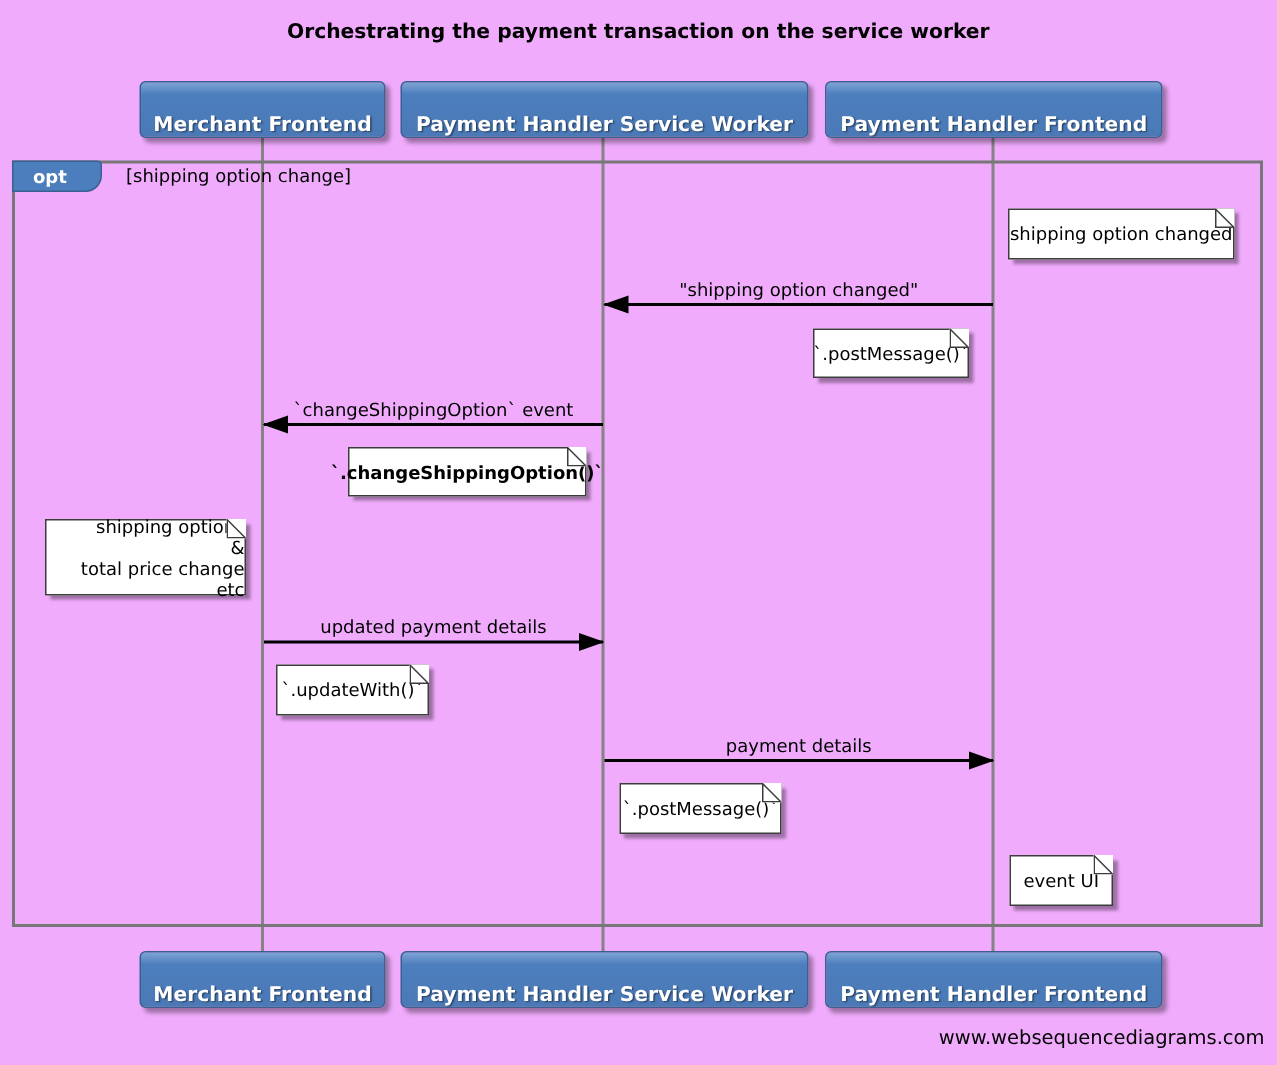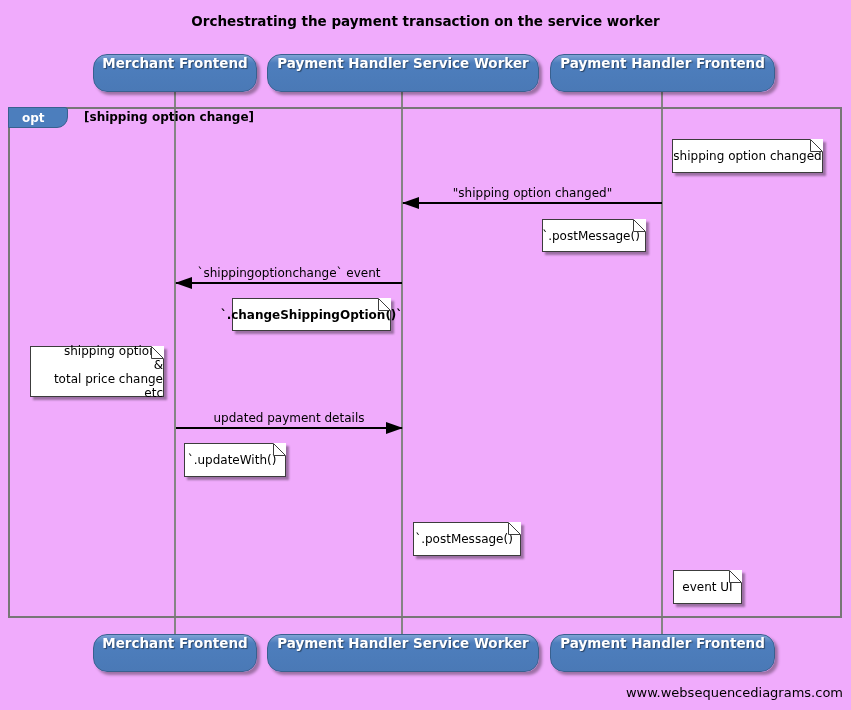--- a/index.html
+++ b/index.html
@@ -8,43 +8,43 @@
     font-family:"DejaVu Sans", sans-serif; color:#000; overflow:hidden;
   }
   .title {
     position:absolute; top:13px; left:0; width:851px; text-align:center;
     font-size:13.5px; font-weight:bold;
   }
   
   .actor {
     position:absolute; height:38px; box-sizing:border-box;
     background:linear-gradient(to bottom,#7fa4d6 0%,#4d7ebd 22%,#4a79b6 100%);
-    border:1px solid #39608f; border-radius:14px;
+    border:1px solid #39608f; border-radius:4px;
     box-shadow:3px 3px 3px rgba(0,0,0,0.35);
-    display:flex; align-items:flex-start; justify-content:center;
+    display:flex; align-items:flex-end; justify-content:center;
     color:#ffffff; font-weight:bold; font-size:13.5px;
     text-shadow:1px 1px 1px rgba(0,0,0,0.45);
     z-index:4;
   }
   
   .lifeline { position:absolute; top:92px; height:542px; width:2px; background:#848484; z-index:0; }
   
   .frame {
     position:absolute; left:8px; top:107px; width:834px; height:511px;
     box-sizing:border-box; border:2px solid #777777; z-index:1;
   }
   .frame-tab {
     position:absolute; left:8px; top:107px; width:60px; height:21px;
     box-sizing:border-box; background:#4c7ebd; border:1px solid #39608f;
     border-radius:0 3px 11px 0;
     color:#ffffff; font-weight:bold; font-size:12px;
     display:flex; align-items:center; padding-left:13px; z-index:3;
   }
   .frame-guard {
-    position:absolute; left:84px; top:110px; font-size:12px; font-weight:bold; z-index:3;
+    position:absolute; left:84px; top:110px; font-size:12px; font-weight:normal; z-index:3;
   }
   
   .msg { position:absolute; height:20px; z-index:2; }
   .msg-line { position:absolute; left:0; right:0; bottom:0; height:2px; background:#000; }
   .msg-label {
     position:absolute; left:0; right:0; bottom:4px; text-align:center;
     font-size:12px; white-space:nowrap;
   }
   .head { position:absolute; width:0; height:0; bottom:-5px; }
   .head-left  { left:-1px;  border-top:6px solid transparent; border-bottom:6px solid transparent; border-right:17px solid #000; }
@@ -91,31 +91,36 @@
     <span>Payment Handler Frontend</span>
   </div>
 
   <div class="msg" style="left:403px; top:184px; width:259px;">
     <div class="msg-label">"shipping option changed"</div>
     <div class="msg-line"></div>
     <div class="head head-left"></div>
   </div>
 
   <div class="msg" style="left:176px; top:264px; width:226px;">
-    <div class="msg-label">`shippingoptionchange` event</div>
+    <div class="msg-label">`changeShippingOption` event</div>
     <div class="msg-line"></div>
     <div class="head head-left"></div>
   </div>
 
   <div class="msg" style="left:176px; top:409px; width:226px;">
     <div class="msg-label">updated payment details</div>
     <div class="msg-line"></div>
     <div class="head head-right"></div>
   </div>
 
+  <div class="msg" style="left:403px; top:488px; width:259px;">
+    <div class="msg-label">payment details</div>
+    <div class="msg-line"></div>
+    <div class="head head-right"></div>
+  </div>
 
   <div class="note" style="left:672px; top:139px; width:151px; height:34px;">
     <svg class="fold" width="13" height="13" viewBox="0 0 13 13">
         <path d="M0.5 0.5 L12.5 12.5 L0.5 12.5 Z" fill="#ffffff" stroke="#3c3c3c"></path>
       </svg>
     <span>shipping option changed</span>
   </div>
 
   <div class="note" style="left:542px; top:219px; width:104px; height:33px;">
     <svg class="fold" width="13" height="13" viewBox="0 0 13 13">

